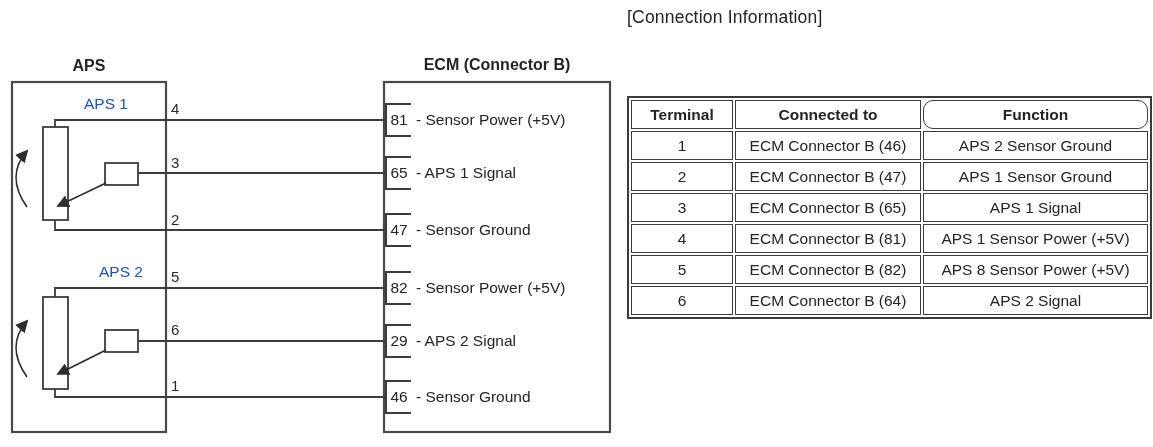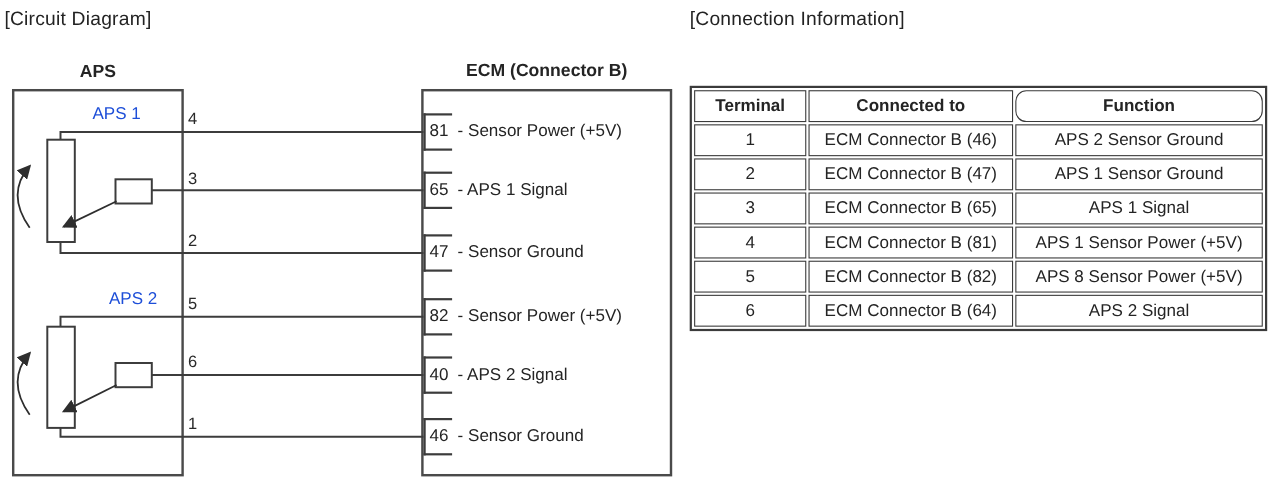--- a/index.html
+++ b/index.html
@@ -79,21 +79,20 @@
     color: #242424;
   }
   .conn-table th { font-weight: bold; }
   svg { display: block; }
 </style>
 </head>
 <body>
 
 <div class="abs" style="left:0; top:0; width:640px; height:447px;">
 
-  <div class="abs section-title" style="left:4px; top:7px;">[Circuit Diagram]</div>
 
   <div class="abs box-title" style="left:12px; top:57px; width:154px;">APS</div>
 
   <div class="abs box-title" style="left:384px; top:56px; width:226px;">ECM (Connector B)</div>
 
   <svg class="abs" style="left:0; top:0;" width="640" height="447" viewBox="0 0 640 447">
     <defs>
       <marker id="arrow" viewBox="0 0 10 10" refX="8.5" refY="5" markerWidth="8" markerHeight="8" orient="auto-start-reverse">
         <path d="M0,0 L10,5 L0,10 z" fill="#2e2e2e"></path>
       </marker>
@@ -149,34 +148,34 @@
   </div>
   <div class="abs pin" style="top:213px;">
     <span class="pin-bracket">47</span>
     <span class="pin-label">- Sensor Ground</span>
   </div>
   <div class="abs pin" style="top:271px;">
     <span class="pin-bracket">82</span>
     <span class="pin-label">- Sensor Power (+5V)</span>
   </div>
   <div class="abs pin" style="top:324px;">
-    <span class="pin-bracket">40</span>
+    <span class="pin-bracket">29</span>
     <span class="pin-label">- APS 2 Signal</span>
   </div>
   <div class="abs pin" style="top:380px;">
     <span class="pin-bracket">46</span>
     <span class="pin-label">- Sensor Ground</span>
   </div>
 </div>
 
 <div class="abs" style="left:620px; top:0; width:533px; height:447px;">
 
   <div class="abs section-title" style="left:7px; top:7px;">[Connection Information]</div>
 
-  <table class="conn-table abs" style="left:7px; top:78px;">
+  <table class="conn-table abs" style="left:7px; top:96px;">
     <thead>
       <tr>
         <th style="width:96px;">Terminal</th>
         <th style="width:180px;">Connected to</th>
         <th style="width:219px;border-radius:10px;">Function</th>
       </tr>
     </thead>
     <tbody>
       <tr>
         <td>1</td>

